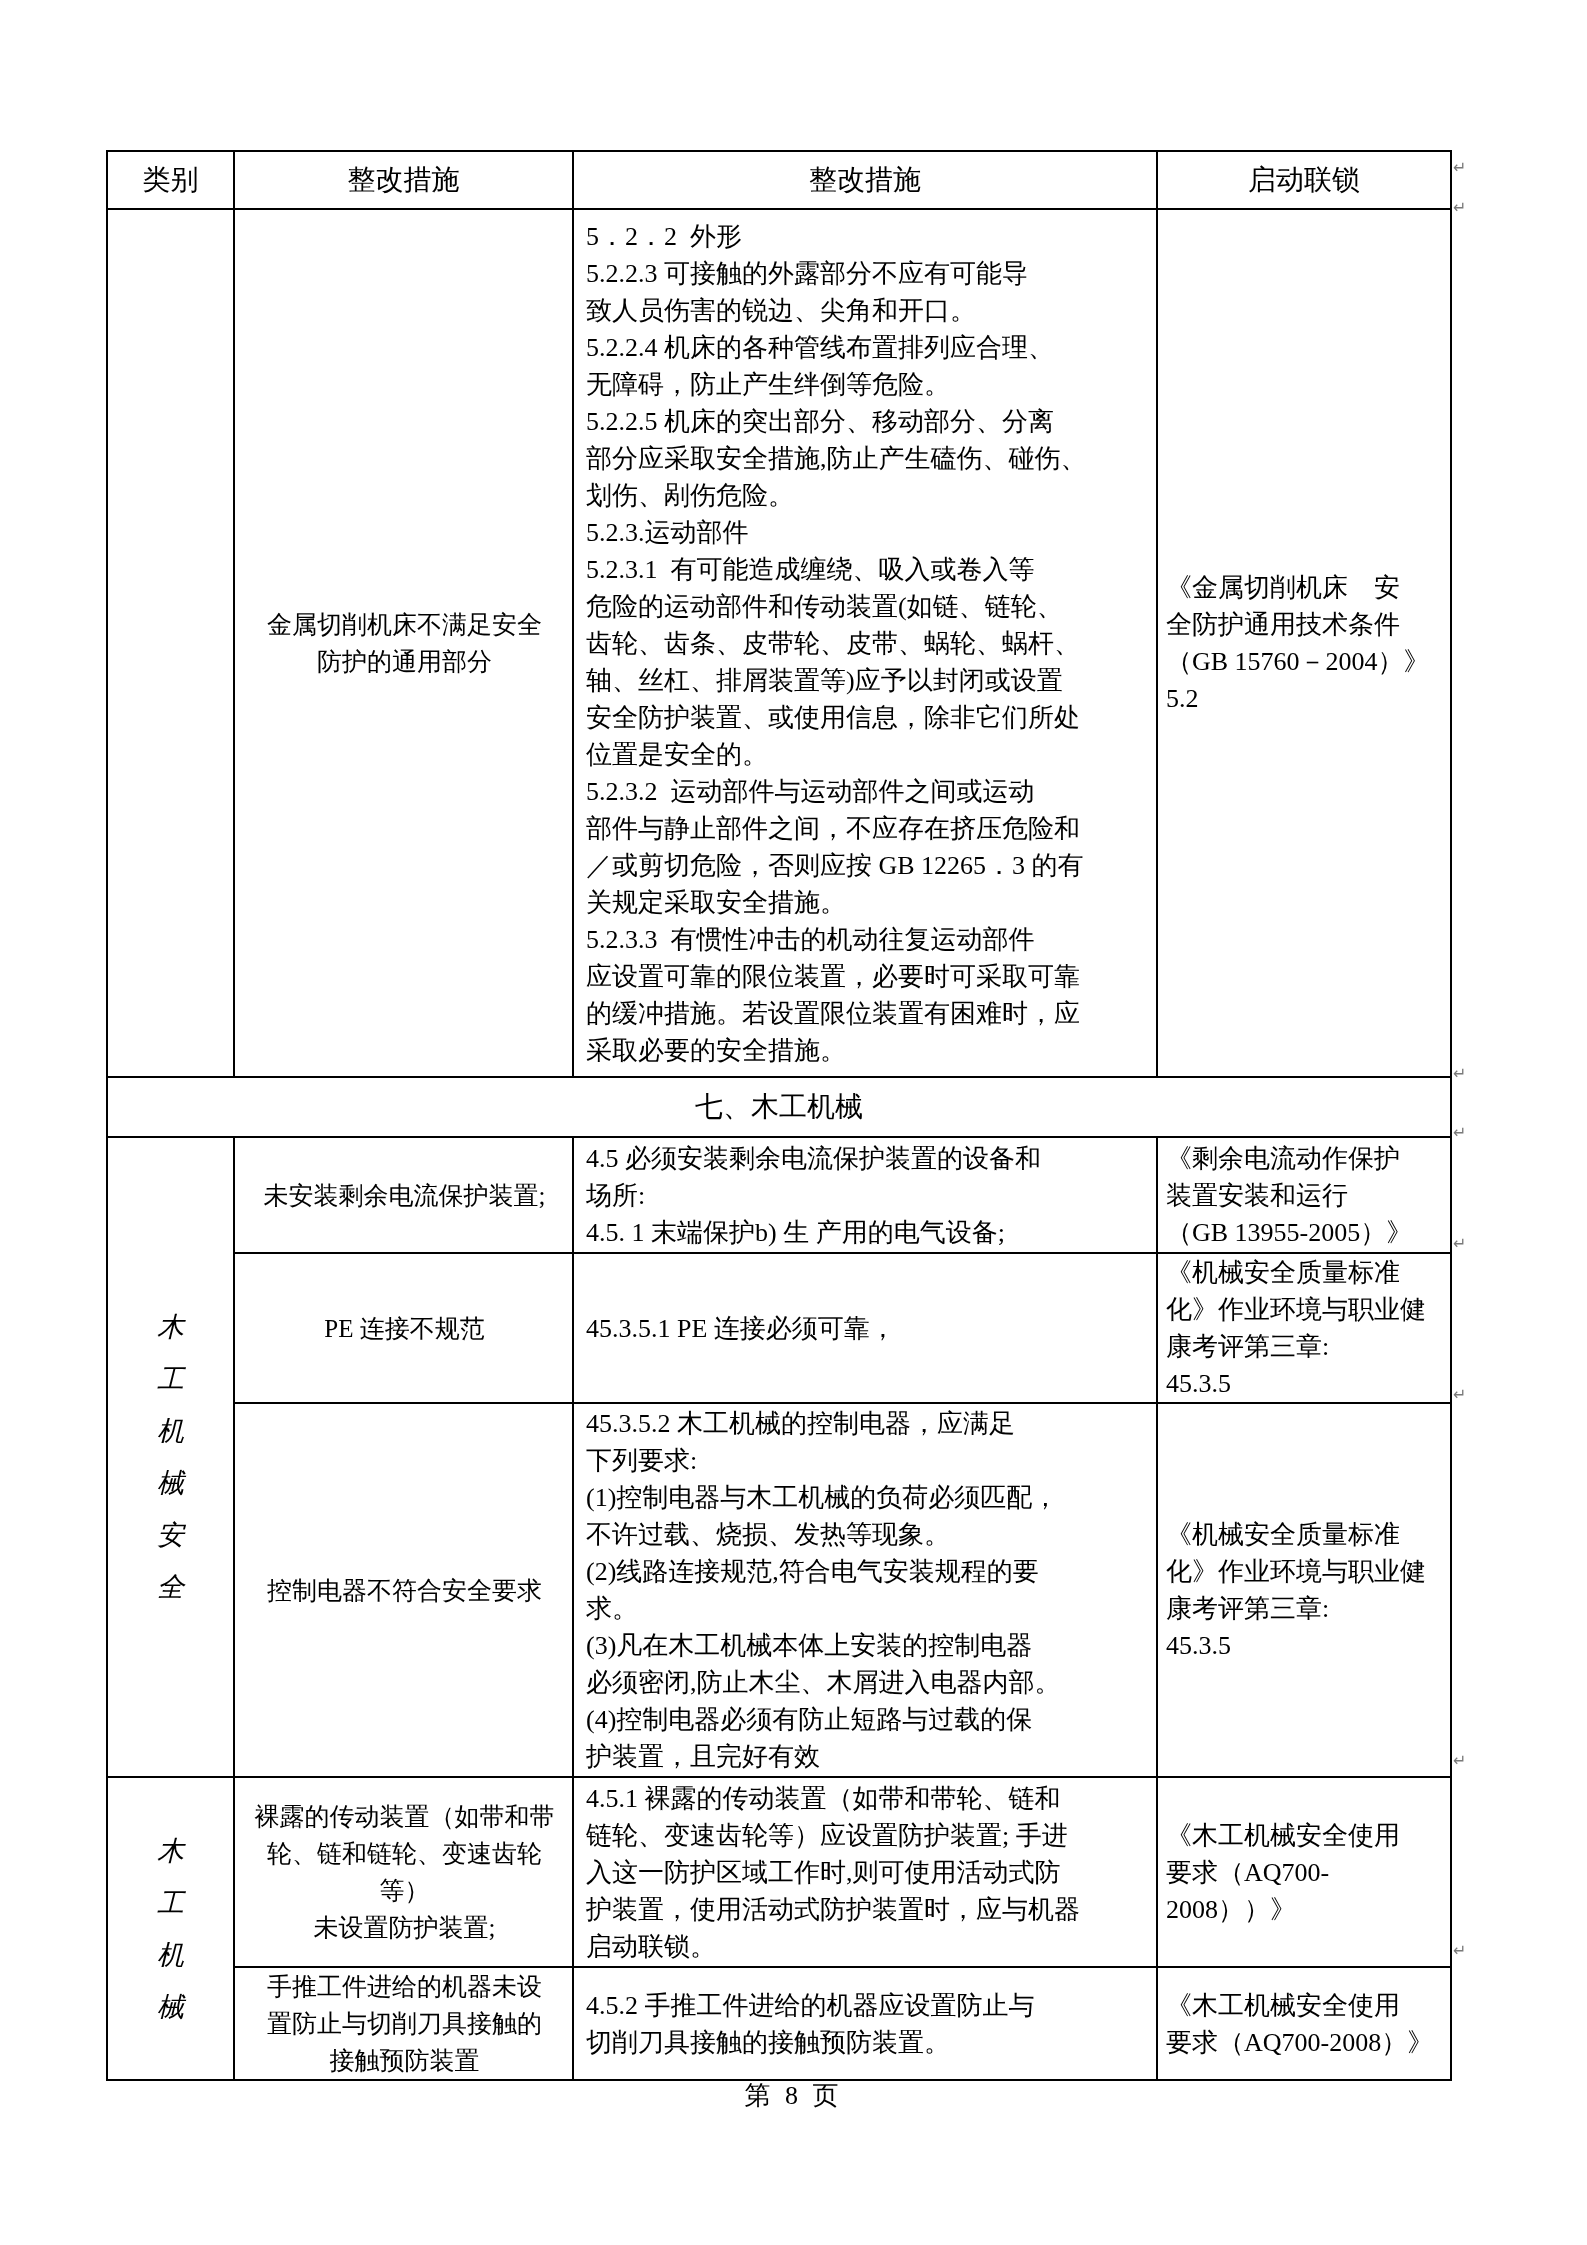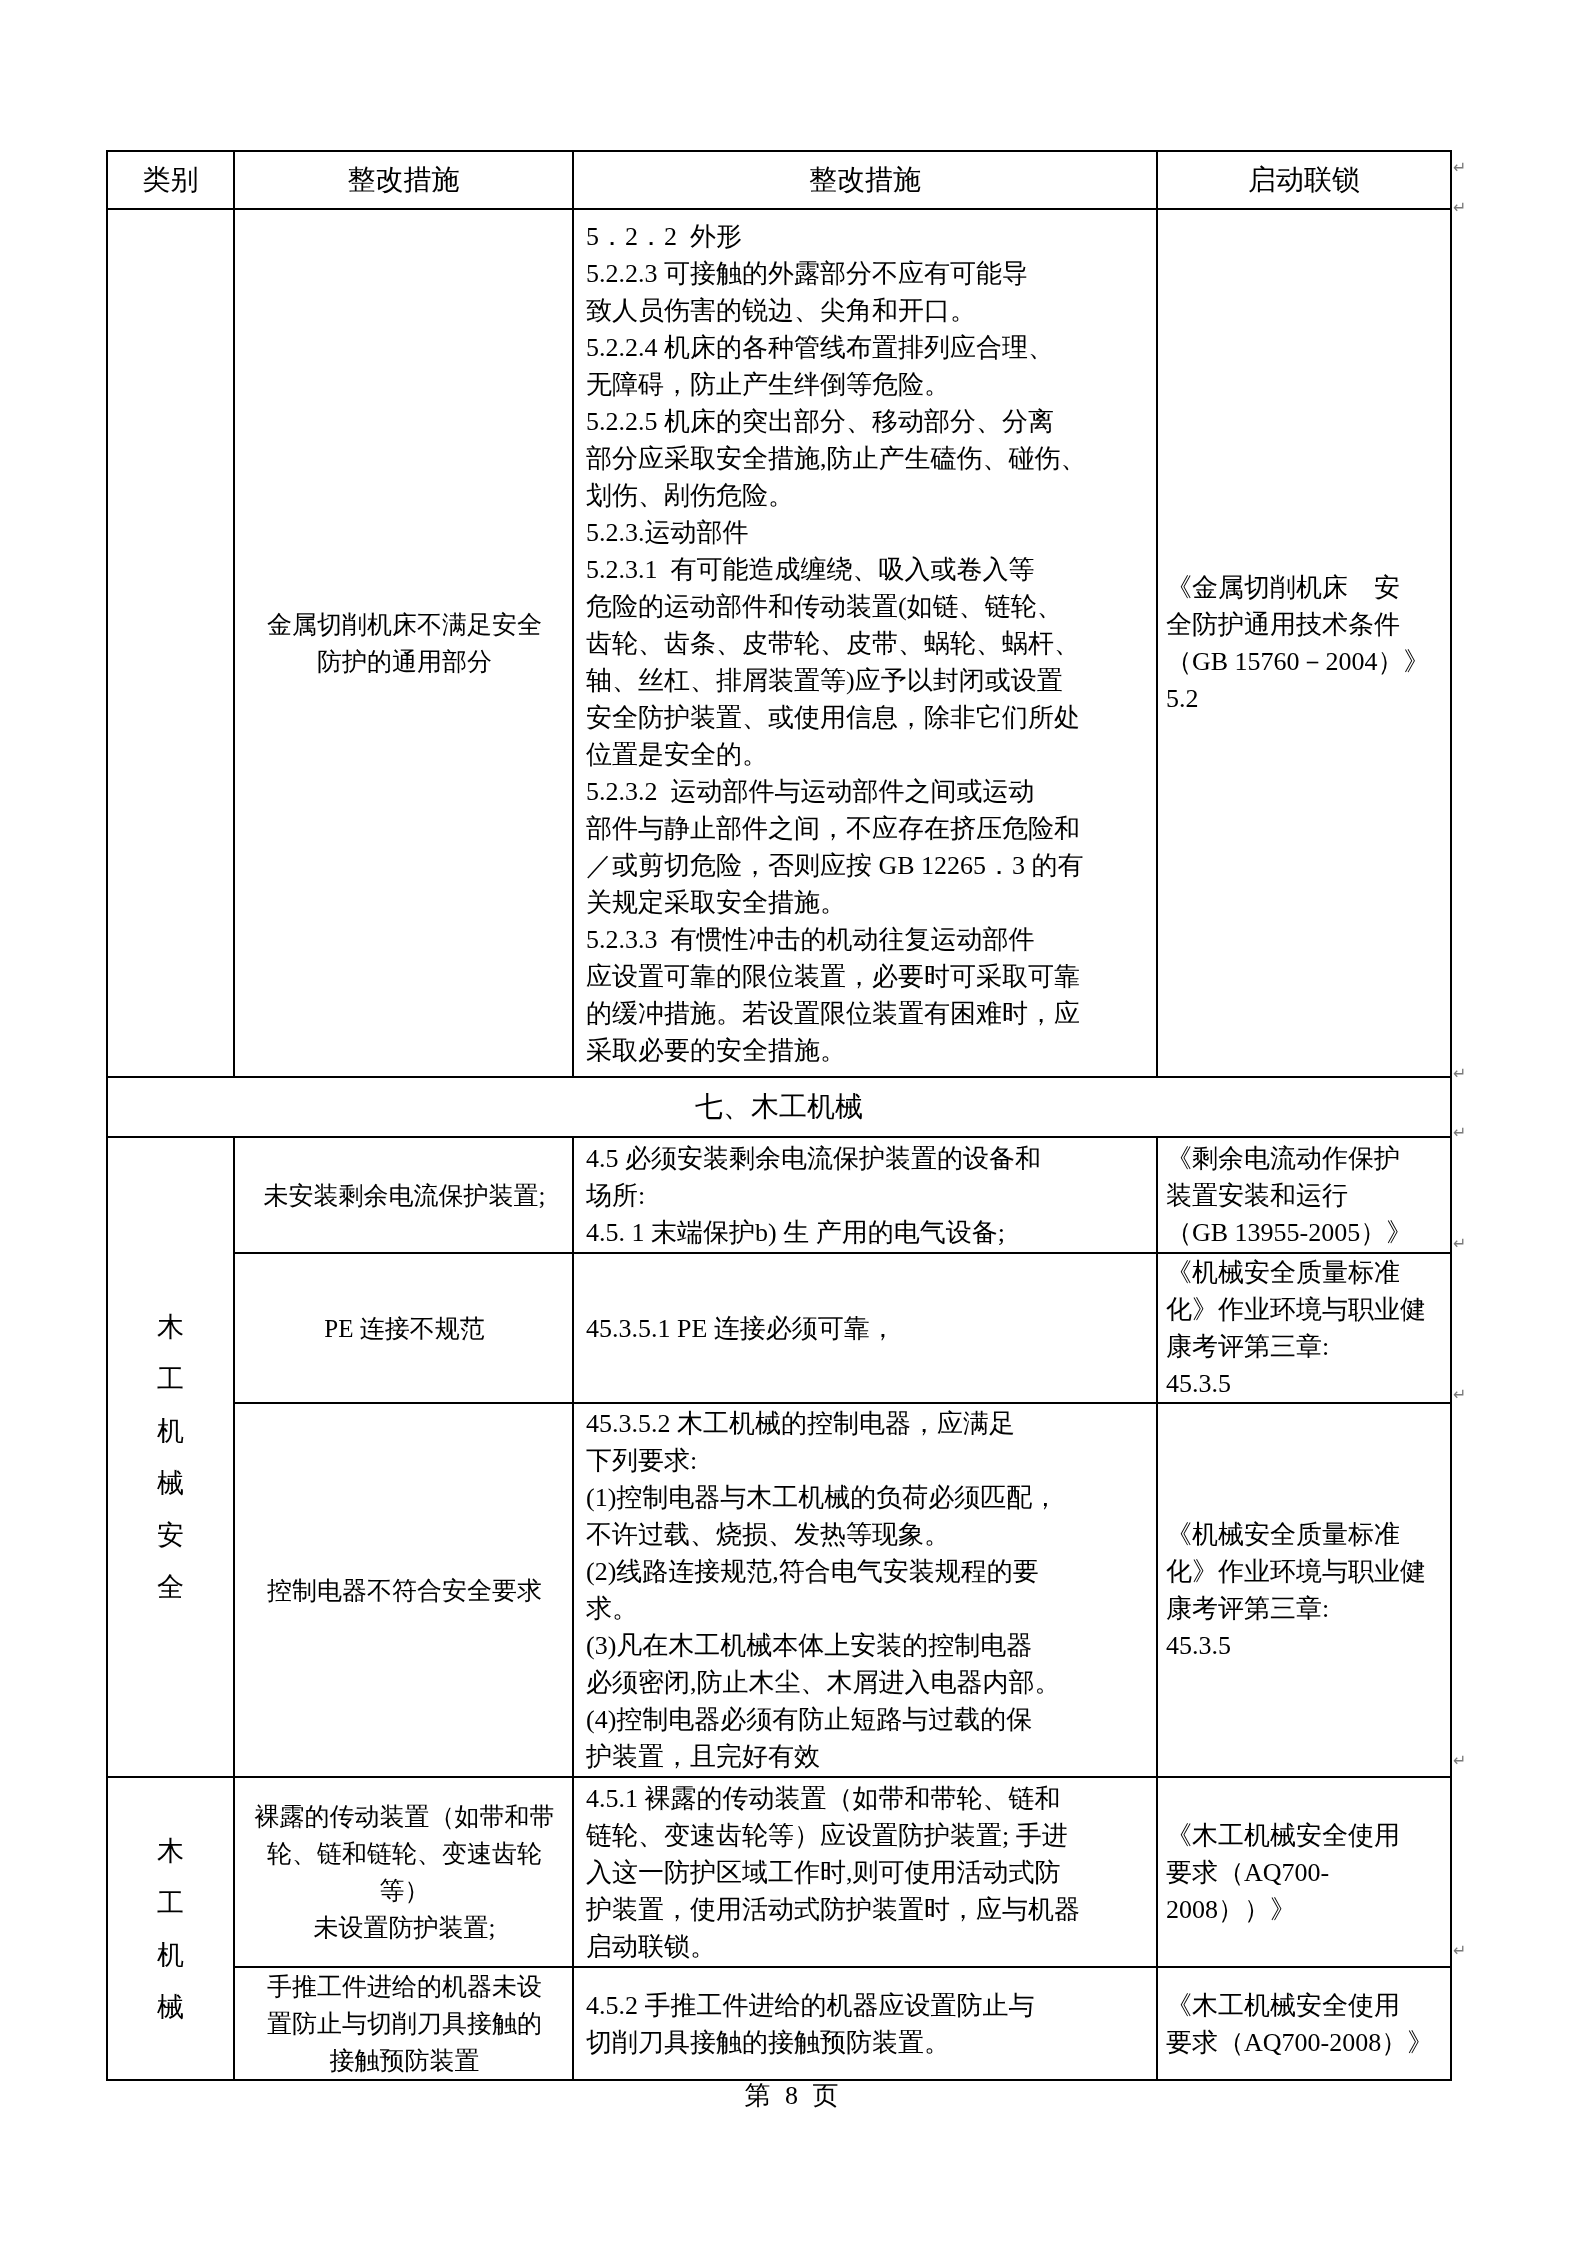--- a/index.html
+++ b/index.html
@@ -34,20 +34,21 @@
     padding: 0;
   }
   .section-cell {
     font-size: 28px;
     text-align: center;
   }
   .cat-cell {
     text-align: center;
     vertical-align: middle;
     padding: 8px;
+    font-style: italic;
   }
   .cat-label {
     display: block;
     width: 30px;
     margin: 0 auto;
     font-size: 27px;
     line-height: 52px;
     word-break: break-all;
     text-align: center;
   }

